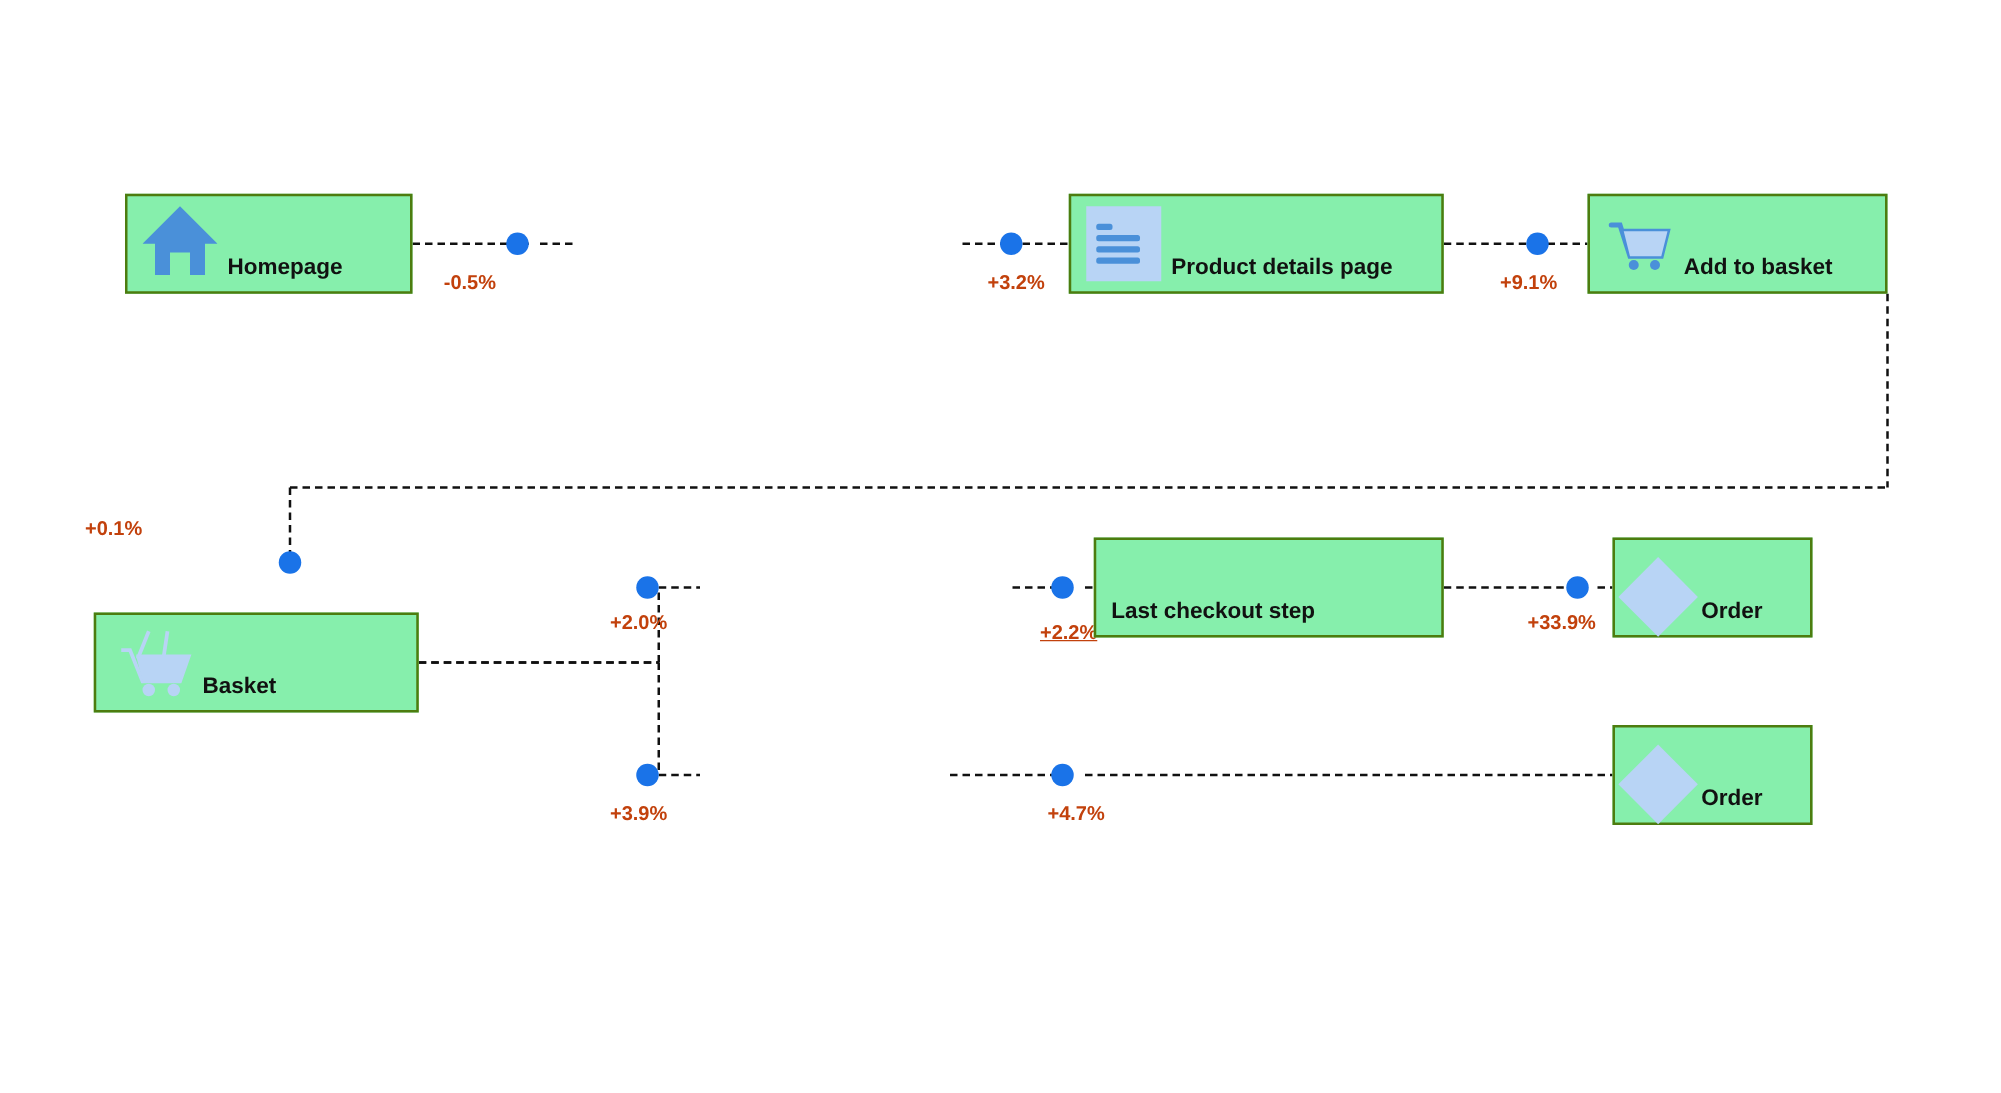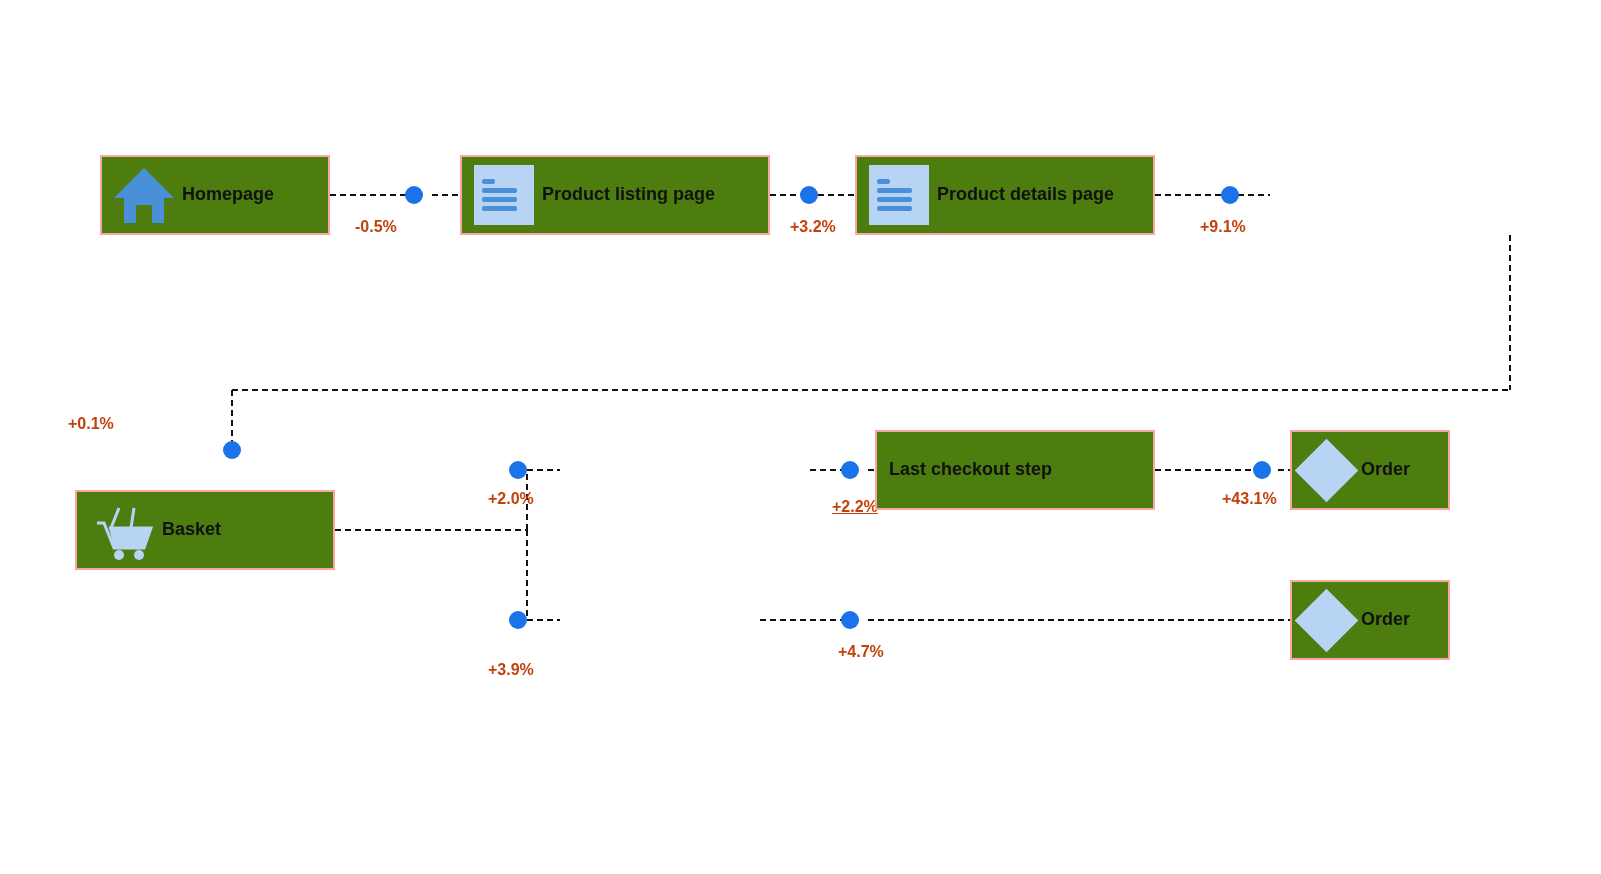--- a/index.html
+++ b/index.html
@@ -12,24 +12,24 @@
       position: relative;
     }
     .diagram-container {
       width: 1601px;
       height: 874px;
       position: relative;
     }
     
     .node {
       position: absolute;
-      border: 2px solid #fca5a5;
-      background: #4d7c0f;
+      border: 2px solid #4d7c0f;
+      background: #86efac;
       display: flex;
-      align-items: center;
+      align-items: flex-end;
       padding: 8px 12px;
       font-weight: 700;
       font-size: 18px;
       line-height: 1.2;
       z-index: 10;
     }
     .node-icon {
       margin-right: 8px;
       display: flex;
       align-items: center;
@@ -129,44 +129,44 @@
 
   <div class="node" style="left:100px; top:155px; width:230px; height:80px;">
     <div class="node-icon">
       <svg width="60" height="65" viewBox="0 0 60 65">
         <polygon points="30,5 0,35 10,35 10,60 22,60 22,42 38,42 38,60 50,60 50,35 60,35" fill="#4a90d9"></polygon>
       </svg>
     </div>
     <span class="node-label">Homepage</span>
   </div>
 
-  <div class="node" style="left:460px; top:155px; width:310px; height:80px;">
+
+  <div class="node" style="left:855px; top:155px; width:300px; height:80px;">
     <div class="node-icon">
       <div class="icon-list">
         <div class="icon-list-line"></div>
         <div class="icon-list-line"></div>
         <div class="icon-list-line"></div>
         <div class="icon-list-line"></div>
       </div>
     </div>
-    <span class="node-label">Product listing page</span>
-  </div>
-
-  <div class="node" style="left:855px; top:155px; width:300px; height:80px;">
-    <div class="node-icon">
-      <div class="icon-list">
-        <div class="icon-list-line"></div>
-        <div class="icon-list-line"></div>
-        <div class="icon-list-line"></div>
-        <div class="icon-list-line"></div>
-      </div>
-    </div>
     <span class="node-label">Product details page</span>
   </div>
 
+  <div class="node" style="left:1270px; top:155px; width:240px; height:80px;">
+    <div class="node-icon">
+      <svg width="55" height="55" viewBox="0 0 55 55">
+        <path d="M5,10 L12,10 L20,35 L45,35 L50,15 L15,15" fill="none" stroke="#4a90d9" stroke-width="4" stroke-linecap="round"></path>
+        <path d="M15,15 L50,15 L45,35 L20,35 Z" fill="#b8d4f5"></path>
+        <circle cx="23" cy="42" r="4" fill="#4a90d9"></circle>
+        <circle cx="40" cy="42" r="4" fill="#4a90d9"></circle>
+      </svg>
+    </div>
+    <span class="node-label">Add to basket</span>
+  </div>
 
   <div class="node" style="left:75px; top:490px; width:260px; height:80px;">
     <div class="node-icon">
       <svg width="65" height="65" viewBox="0 0 65 65">
         <path d="M8,25 L15,25 L25,50 L55,50 L62,30 L20,30" fill="none" stroke="#b8d4f5" stroke-width="3"></path>
         <path d="M20,30 L62,30 L55,50 L25,50 Z" fill="#b8d4f5"></path>
         <circle cx="30" cy="57" r="5" fill="#b8d4f5"></circle>
         <circle cx="50" cy="57" r="5" fill="#b8d4f5"></circle>
         <line x1="30" y1="10" x2="22" y2="30" stroke="#b8d4f5" stroke-width="3"></line>
         <line x1="45" y1="10" x2="42" y2="30" stroke="#b8d4f5" stroke-width="3"></line>
@@ -194,22 +194,22 @@
     </div>
     <span class="node-label" style="margin-left:4px;">Order</span>
   </div>
 
   <div class="pct-label" style="left:355px; top:218px;">-0.5%</div>
   <div class="pct-label" style="left:790px; top:218px;">+3.2%</div>
   <div class="pct-label" style="left:1200px; top:218px;">+9.1%</div>
   <div class="pct-label" style="left:68px; top:415px;">+0.1%</div>
   <div class="pct-label" style="left:488px; top:490px;">+2.0%</div>
   <div class="pct-label" style="left:832px; top:498px;text-decoration:underline;">+2.2%</div>
-  <div class="pct-label" style="left:1222px; top:490px;">+43.1%</div>
-  <div class="pct-label" style="left:488px; top:643px;margin-top:18px;">+3.9%</div>
+  <div class="pct-label" style="left:1222px; top:490px;">+33.9%</div>
+  <div class="pct-label" style="left:488px; top:643px;">+3.9%</div>
   <div class="pct-label" style="left:838px; top:643px;">+4.7%</div>
 
   <div class="dot" style="left:405px; top:186px;"></div>
   <div class="dot" style="left:800px; top:186px;"></div>
   <div class="dot" style="left:1221px; top:186px;"></div>
   <div class="dot" style="left:223px; top:441px;"></div>
   <div class="dot" style="left:509px; top:461px;"></div>
   <div class="dot" style="left:841px; top:461px;"></div>
   <div class="dot" style="left:1253px; top:461px;"></div>
   <div class="dot" style="left:509px; top:611px;"></div>

